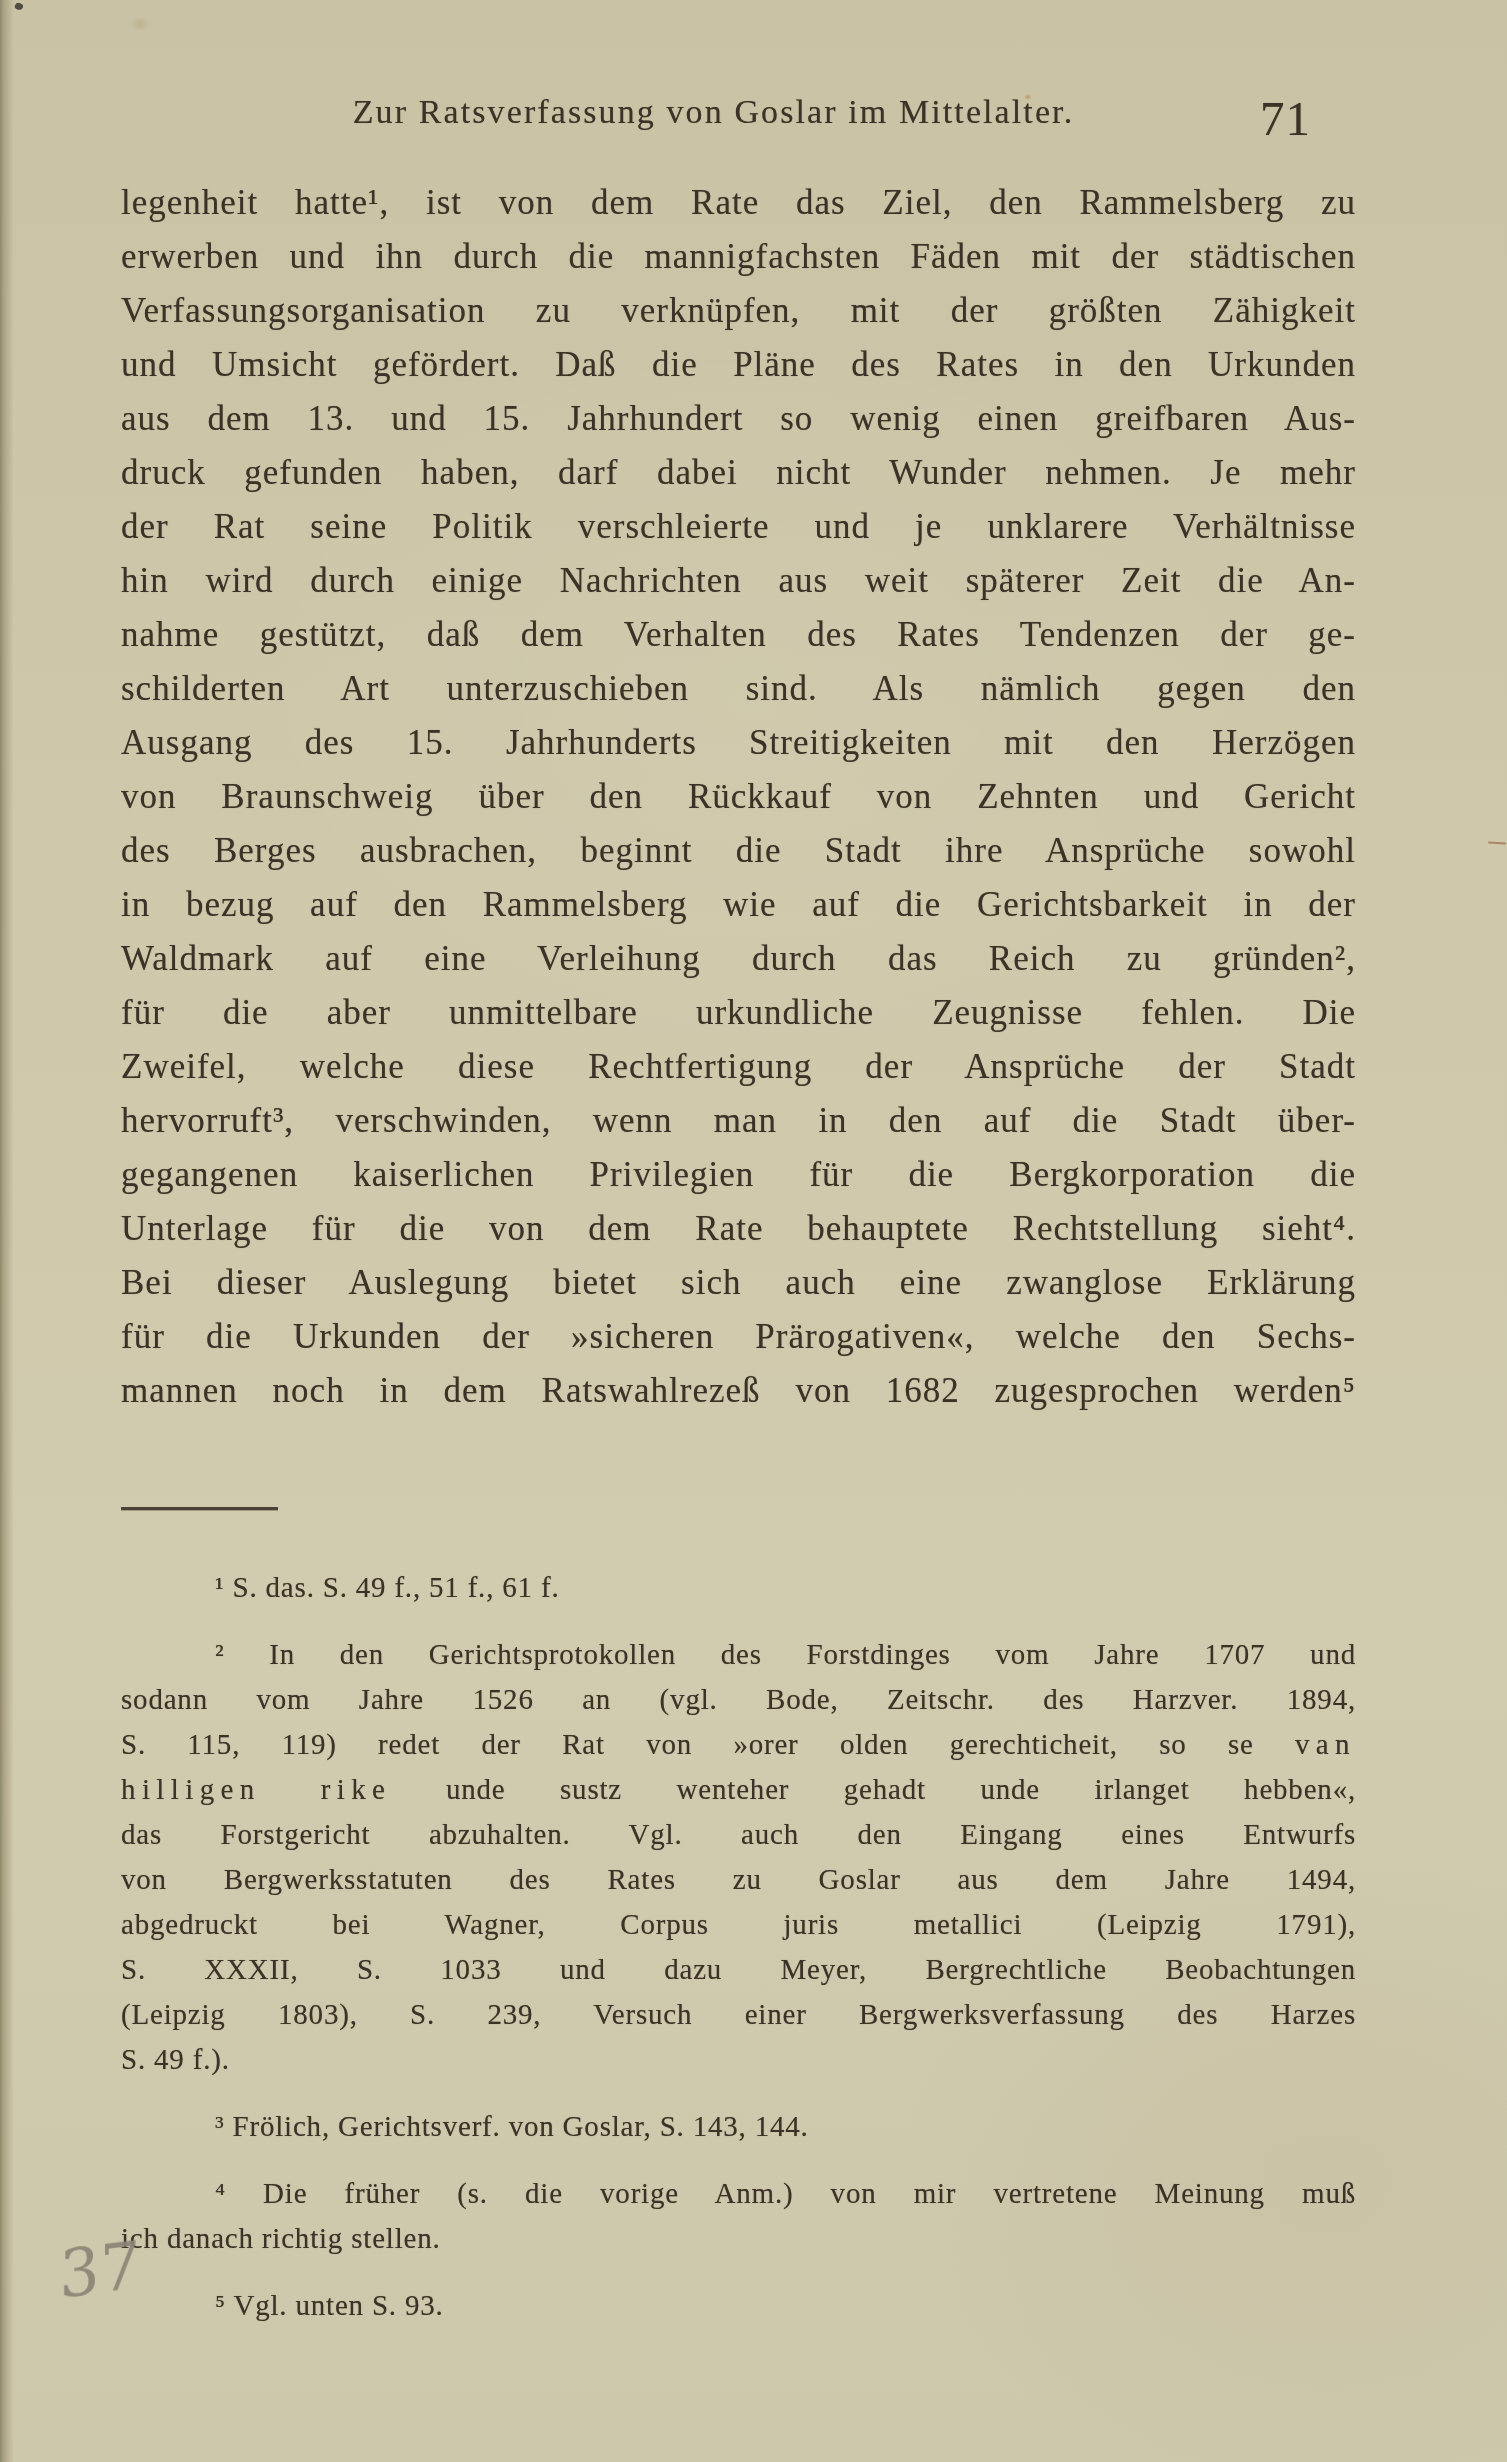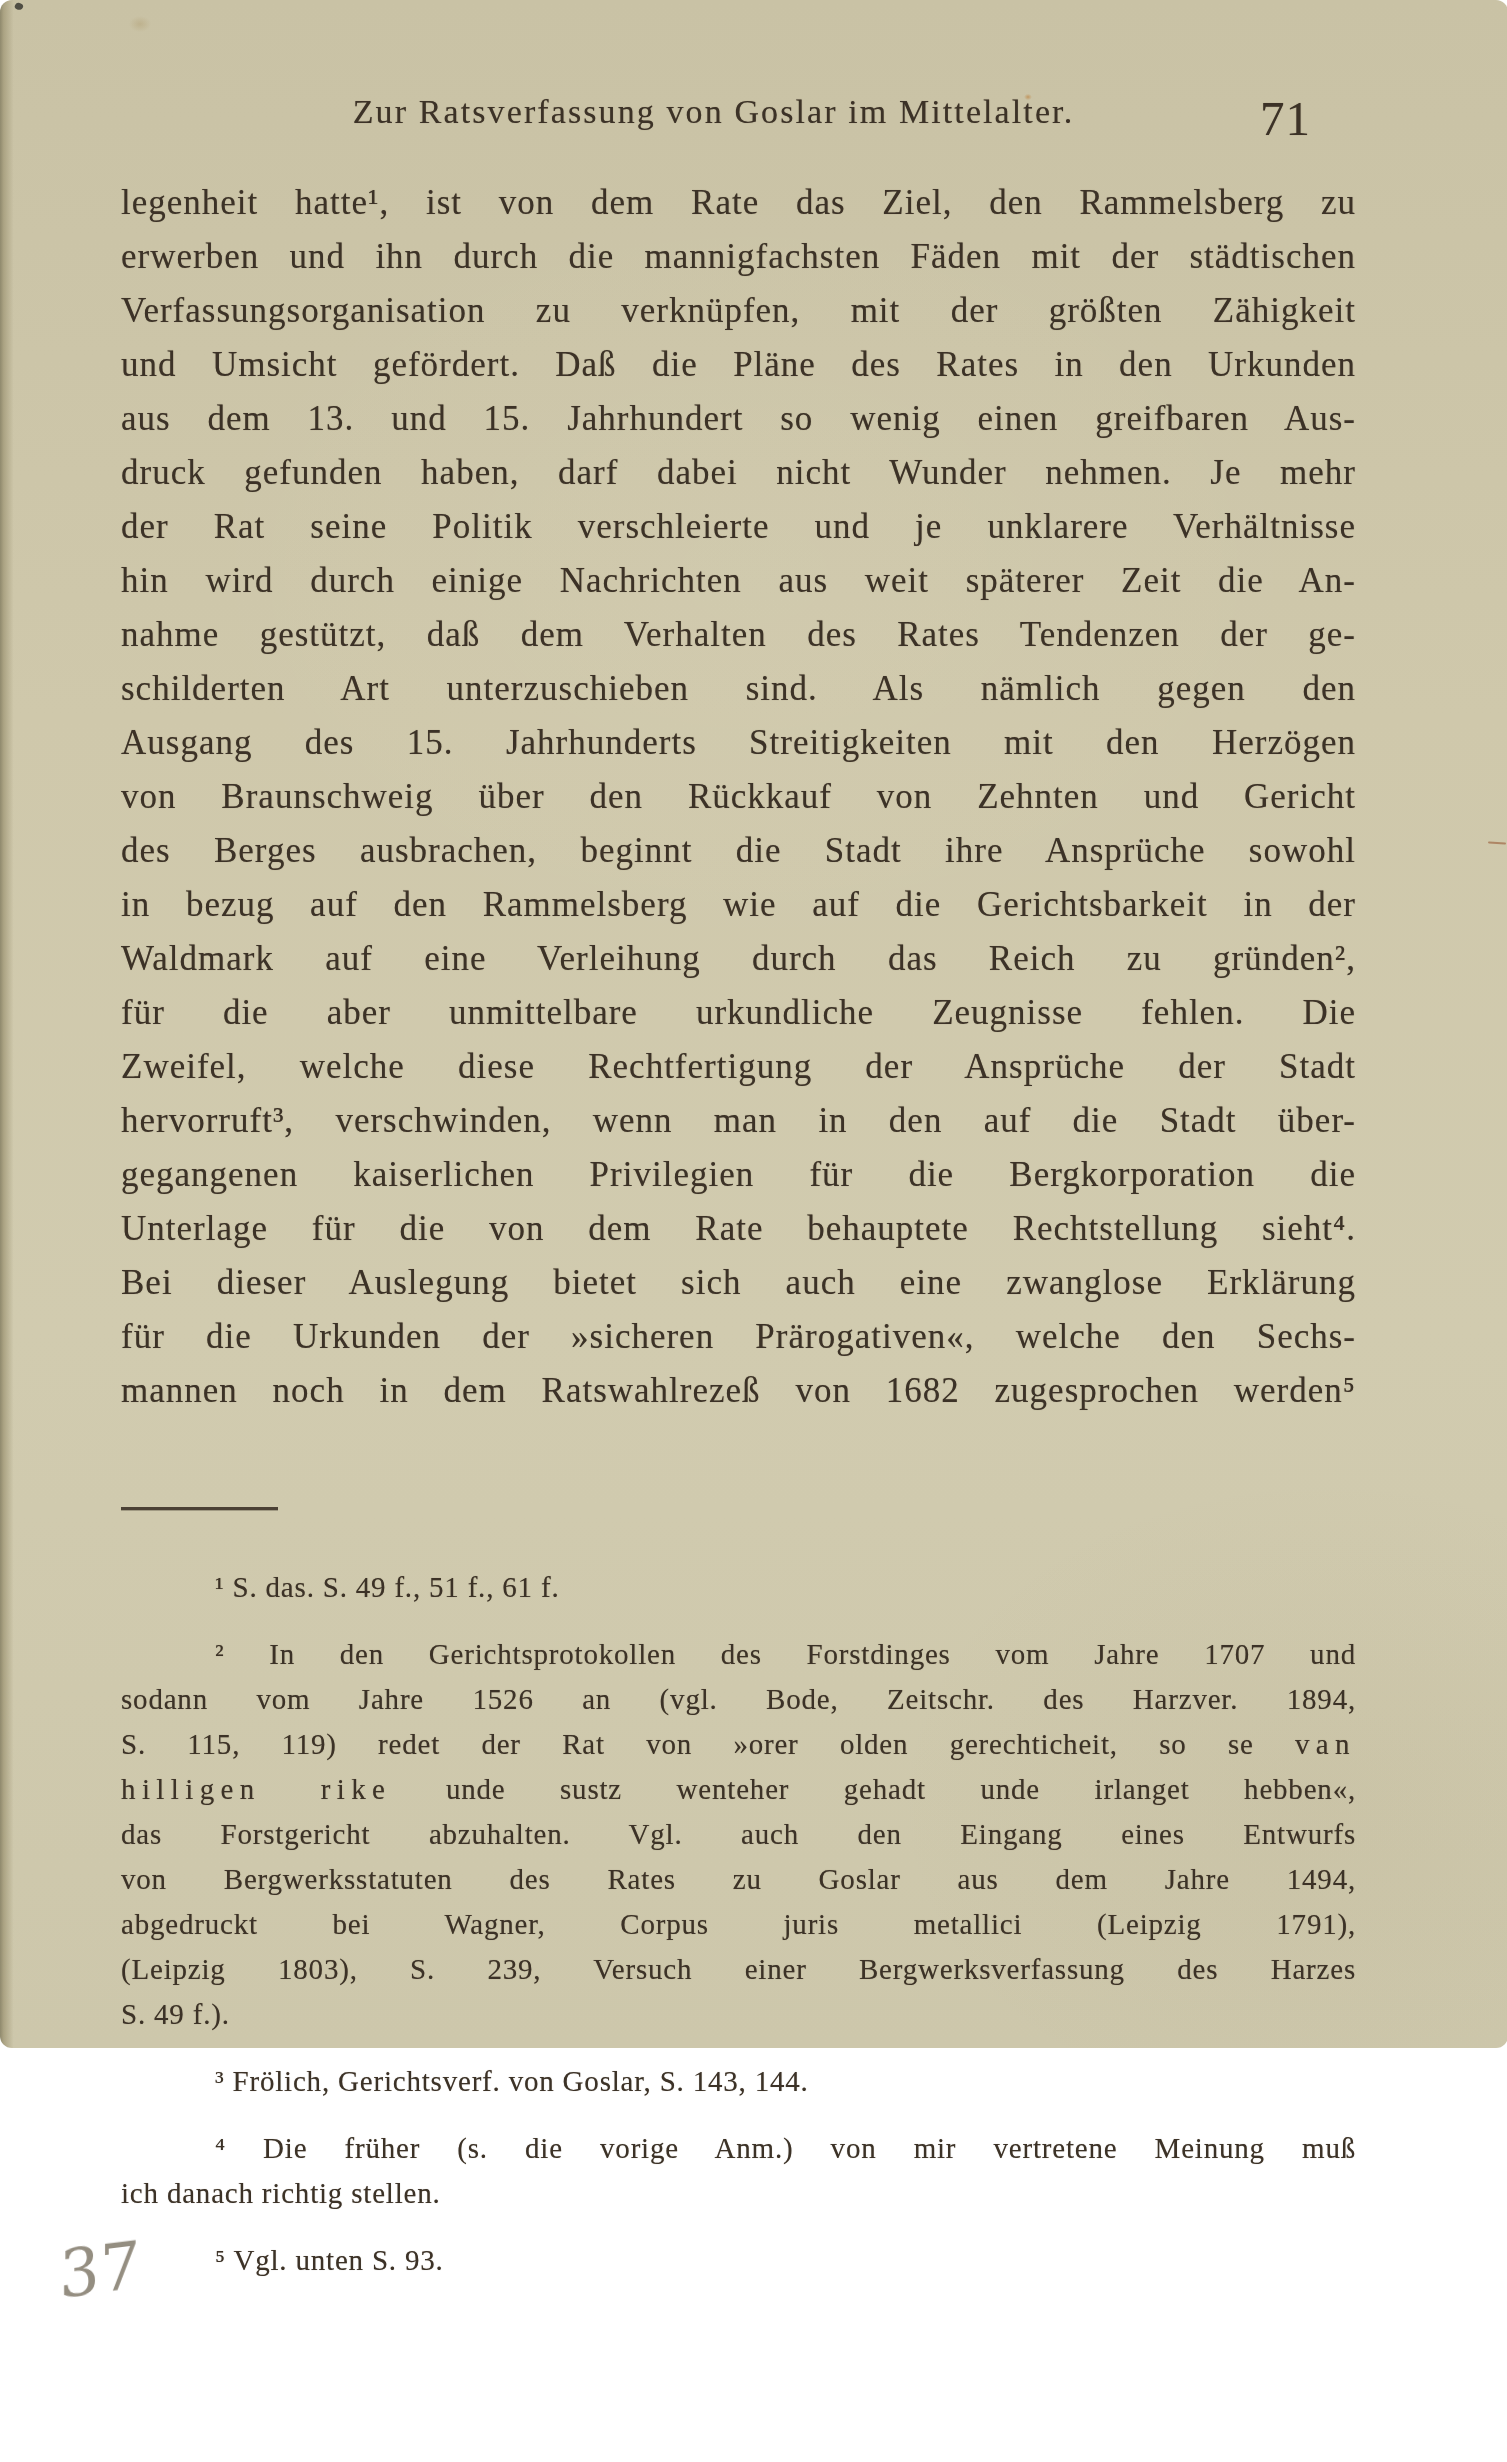--- a/index.html
+++ b/index.html
@@ -3,31 +3,30 @@
 <meta charset="utf-8">
 <style>
   html, body {
     margin: 0; padding: 0;
     width: 1508px; height: 2462px;
     overflow: hidden;
     font-family: "Liberation Serif", "DejaVu Serif", serif;
   }
   .page {
     position: relative;
-    width: 1508px; height: 2048px;
+    width: 1508px; height: 2462px;
     color: #3c3227;
     background-color: #cec7aa;
     background-image:
       radial-gradient(15.7px 11.5px at 140px 24px, rgba(150,120,60,0.22), transparent 70%),
       radial-gradient(5.2px 4.2px at 1028px 97px, rgba(186,115,40,0.55), transparent 75%),
       radial-gradient(628px 471px at 88% 88%, rgba(120,100,60,0.05), transparent 70%),
       radial-gradient(838px 576px at 50% 28%, rgba(255,255,238,0.05), transparent 70%),
       linear-gradient(90deg, #8f896d 0px, #aba383 3.7px, rgba(206,199,172,0) 13.6px),
       linear-gradient(180deg, #c9c2a5 0%, #cfc8ab 35%, #d1cbaf 65%, #cdc7ab 100%);
-    border-radius: 12px;
   }
   .textsoft { text-shadow: 0 0 0.8px rgba(62,48,32,0.45); }
 
   
   .header {
     position: absolute; left: 121px; top: 93px; width: 1235px; height: 50px;
   }
   .running-title {
     position: absolute; left: 0; right: 0; top: 0;
     text-align: center;
@@ -141,20 +140,21 @@
 
   <div class="fnblock textsoft">
     <div class="fl indent last-left">¹ S. das. S. 49 f., 51 f., 61 f.</div>
     <div class="fl indent">² In den Gerichtsprotokollen des Forstdinges vom Jahre 1707 und</div>
     <div class="fl">sodann vom Jahre 1526 an (vgl. Bode, Zeitschr. des Harzver. 1894,</div>
     <div class="fl"><span>S. 115, 119) redet der Rat von »orer olden gerechticheit, so se </span><span class="sperr">van</span></div>
     <div class="fl"><span class="sperr">hilligen rike</span><span> unde sustz wenteher gehadt unde irlanget hebben«,</span></div>
     <div class="fl">das Forstgericht abzuhalten. Vgl. auch den Eingang eines Entwurfs</div>
     <div class="fl">von Bergwerksstatuten des Rates zu Goslar aus dem Jahre 1494,</div>
     <div class="fl">abgedruckt bei Wagner, Corpus juris metallici (Leipzig 1791),</div>
+    <div class="fl">S. XXXII, S. 1033 und dazu Meyer, Bergrechtliche Beobachtungen</div>
     <div class="fl">(Leipzig 1803), S. 239, Versuch einer Bergwerksverfassung des Harzes</div>
     <div class="fl last-left">S. 49 f.).</div>
     <div class="fl indent last-left">³ Frölich, Gerichtsverf. von Goslar, S. 143, 144.</div>
     <div class="fl indent">⁴ Die früher (s. die vorige Anm.) von mir vertretene Meinung muß</div>
     <div class="fl last-left">ich danach richtig stellen.</div>
     <div class="fl indent last-left">⁵ Vgl. unten S. 93.</div>
   </div>
 
   <div class="pencil">37</div>
 

